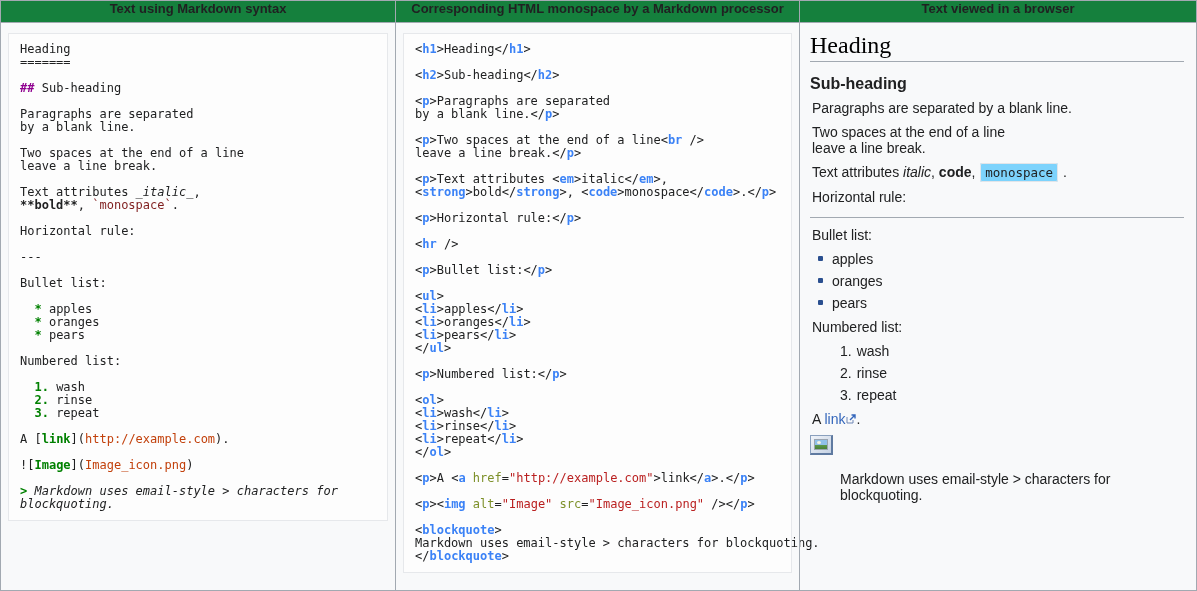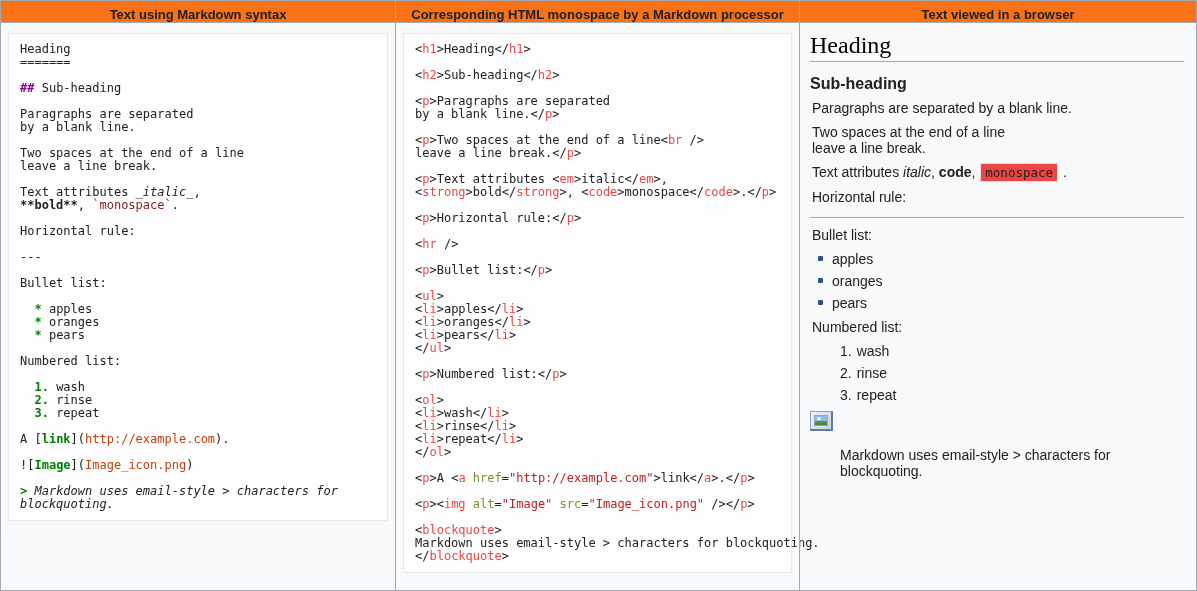--- a/index.html
+++ b/index.html
@@ -11,38 +11,38 @@
     font-family:"Liberation Sans", sans-serif;
     color:#202122;
     overflow:hidden;
   }
   .col { height:100%; box-sizing:border-box; }
   .col-1 { width:394px; }
   .col-2 { width:404px; border-left:1px solid #a2a9b1; }
   .col-3 { width:397px; border-left:1px solid #a2a9b1; }
   .col-header {
     height:21px;
-    background:#f97316;
+    background:#15803d;
     border-bottom:1px solid #a2a9b1;
-    display:flex; align-items:flex-end; justify-content:center;
+    display:flex; align-items:flex-start; justify-content:center;
     font-size:13px; font-weight:bold; color:#202122;
   }
   .col-body { padding:0; }
   .codebox {
     margin:10px 7px;
     background:#fdfdfd;
     border:1px solid #e6e8eb;
     padding:9px 11px;
     font-family:"DejaVu Sans Mono", monospace;
     font-size:12px;
     line-height:13px;
     color:#202122;
   }
   .cl { white-space:pre; height:13px; }
-  .t { color:#ef4444; font-weight:normal; }
+  .t { color:#3b82f6; font-weight:bold; }
   .a { color:#7D9029;margin-top:48px; }
   .s { color:#BA2121; }
   .k { color:#008000; font-weight:bold; }
   .m { color:#8f008f; font-weight:bold; }
   .c { color:#7f1d1d; }
   .u { color:#c2410c; }
   .i { font-style:italic; }
   .b { font-weight:bold; }
   
   .render { padding:8px 12px 8px 10px; font-size:14px; line-height:16px; }
@@ -50,21 +50,21 @@
     font-family:"Liberation Serif", serif;
     font-size:24px; font-weight:normal; color:#000;
     margin:6px 0 0 0; padding-bottom:8px;
     border-bottom:1px solid #a2a9b1;
   }
   .render h2 { font-size:16px; font-weight:bold; margin:14px 0 8px 0; }
   .render p { margin:8px 2px; }
   .render .code-chip {
     font-family:"DejaVu Sans Mono", monospace;
     font-size:12.5px;
-    background:#ef4444;
+    background:#7dd3fc;
     border:1px solid #e2e5e9;
     border-radius:2px;
     padding:1px 4px;
     margin:0 1px;
   }
   .render hr { border:none; border-top:1px solid #a2a9b1; margin:12px 0 9px 0; }
   .render ul { list-style:none; margin:8px 0; padding-left:6px; }
   .render ul li { margin:6px 0; padding-left:16px; position:relative; }
   .render ul li .dot {
     position:absolute; left:2px; top:5px;
@@ -137,20 +137,24 @@
         <li><span class="dot"></span><span>apples</span></li>
         <li><span class="dot"></span><span>oranges</span></li>
         <li><span class="dot"></span><span>pears</span></li>
       </ul>
       <p>Numbered list:</p>
       <ol>
         <li><span class="num">1.</span><span>wash</span></li>
         <li><span class="num">2.</span><span>rinse</span></li>
         <li><span class="num">3.</span><span>repeat</span></li>
       </ol>
+      <p><span>A </span><a class="ext-link">link</a><span class="ext-icon"><svg width="10" height="10" viewBox="0 0 10 10">
+              <path d="M1 3 L1 9 L7 9 L7 6" fill="none" stroke="#6c85b5" stroke-width="1"></path>
+              <path d="M4 6 L9 1 M5.5 1 L9 1 L9 4.5" fill="none" stroke="#3366bb" stroke-width="1.4"></path>
+            </svg></span><span>.</span></p>
       <div class="img-placeholder">
           <div class="thumb"></div>
         </div>
       <blockquote>
         <p style="margin:0;">Markdown uses email-style &gt; characters for blockquoting.</p>
       </blockquote>
     </div>
   </div>
 
 </div>

